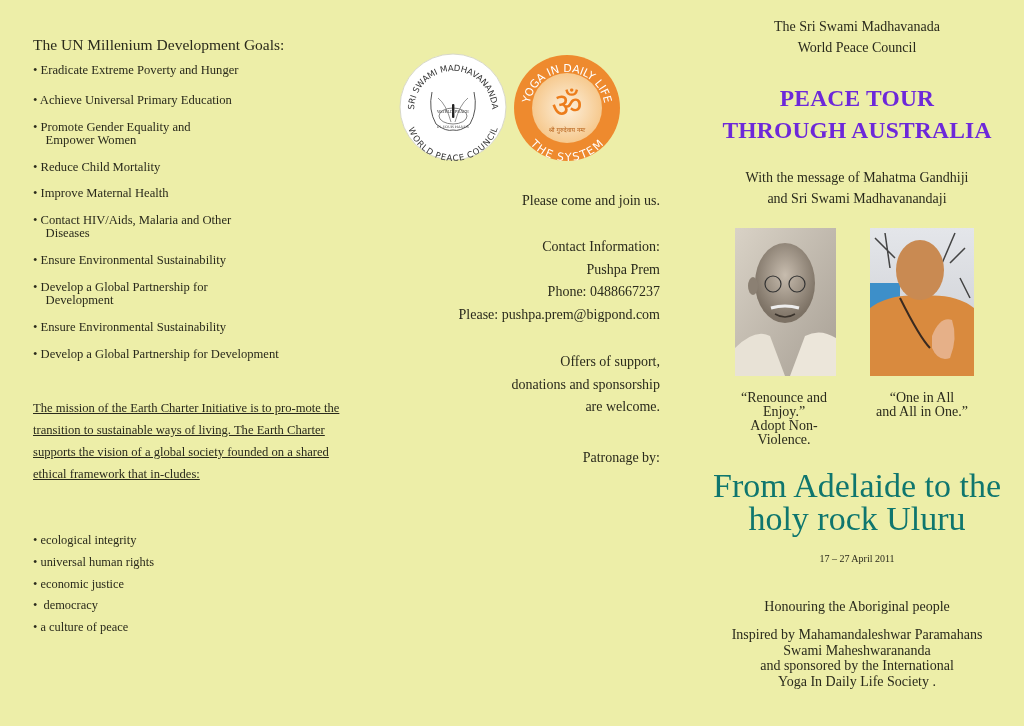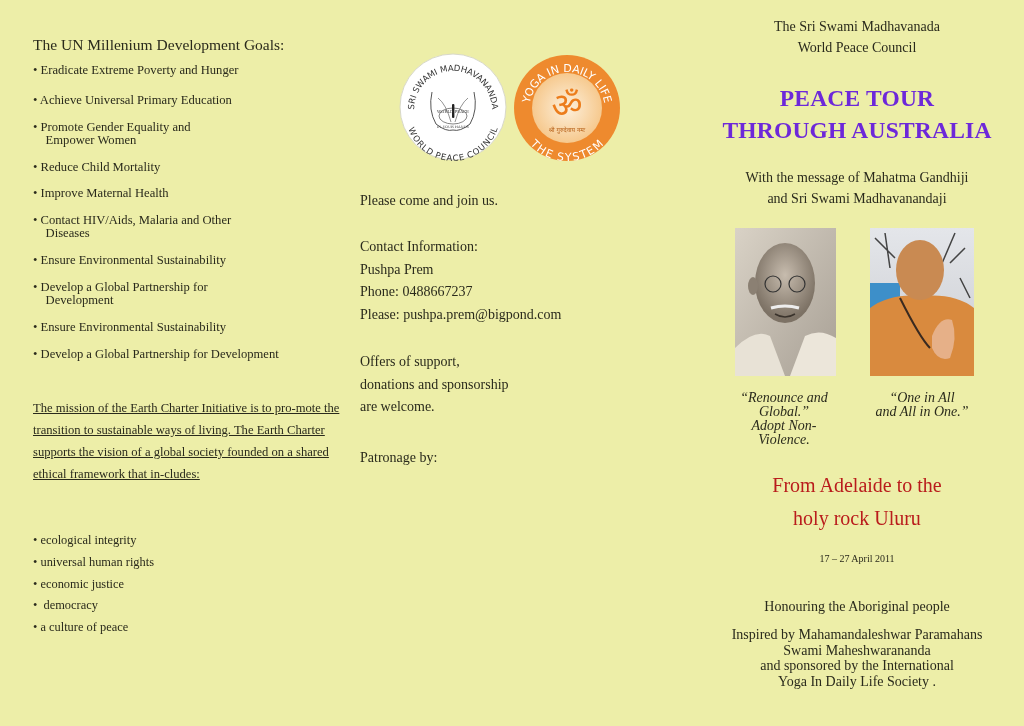--- a/index.html
+++ b/index.html
@@ -30,40 +30,40 @@
   }
   .values-list { position: absolute; left: 33px; top: 530px; margin: 0; padding: 0; list-style: none; }
   .values-list li { font-size: 12.4px; line-height: 21.8px; white-space: pre; }
 
   
   .logos { position: absolute; left: 38px; top: 52px; width: 250px; height: 112px; }
   .logo { position: absolute; top: 0; }
   #logo-wpc { left: 0; width: 110px; height: 110px; }
   #logo-yoga { left: 115px; top: 2px; width: 108px; height: 108px; }
   .mid-text {
-    position: absolute; left: 0; width: 300px; text-align: left;
+    position: absolute; left: 0; width: 300px; text-align: right;
     font-size: 14px; line-height: 22.5px;
   }
   #invite { top: 190px; }
   #contact { top: 236px; }
   #support { top: 351px; }
   #patronage { top: 447px; }
 
   
   .rc { position: absolute; left: 0; width: 334px; text-align: center; }
   #council { top: 16px; font-size: 14px; line-height: 21px; }
   #tour-title { top: 82px; font-size: 23.5px; line-height: 32px; font-weight: bold; letter-spacing: 0.2px; color: #6d28d9; }
   #message { top: 167px; font-size: 14px; line-height: 21px; }
   .photo { position: absolute; top: 228px; height: 148px; overflow: hidden; }
   #photo-gandhi { left: 45px; width: 101px; }
   #photo-swami { left: 180px; width: 104px; }
-  .quote { position: absolute; top: 391px; font-style: italic; font-size: 14px; line-height: 14px; text-align: center; }
+  .quote { position: absolute; top: 391px; font-size: 14px; line-height: 14px; text-align: center; }
   #quote-gandhi { left: 30px; width: 128px; }
   #quote-swami { left: 165px; width: 134px; }
-  #route { top: 469px; font-size: 20px; line-height: 33px; color: #b91c1c; }
+  #route { top: 469px; font-size: 34px; line-height: 33px; color: #0f766e; }
   #dates { top: 549px; font-size: 10px; line-height: 20px; }
   #honour { top: 597px; font-size: 14px; line-height: 20px; }
   #inspired { top: 627px; font-size: 14px; line-height: 15.5px; }
 </style>
 </head>
 <body>
 
 <section id="left" class="panel">
   <div class="goals-title">The UN Millenium Development Goals:</div>
   <ul class="goals-list">
@@ -202,21 +202,21 @@
     <path d="M 5 10 L 25 30 M 15 5 L 20 40 M 85 5 L 70 40 M 95 20 L 80 35 M 90 50 L 100 70" stroke="#444" stroke-width="1.5"></path>
     <rect x="0" y="55" width="30" height="25" fill="#3d8fc9"></rect>
     <path d="M 0 148 L 0 80 Q 20 65 52 68 Q 85 65 104 80 L 104 148 Z" fill="#d98a3e"></path>
     <ellipse cx="50" cy="42" rx="24" ry="30" fill="#c98a52"></ellipse>
     <path d="M 30 70 Q 50 110 60 120" stroke="#3a2a20" stroke-width="2" fill="none"></path>
     <path d="M 62 108 Q 70 88 82 92 Q 88 110 80 130 Q 68 134 62 120 Z" fill="#e6b088"></path>
   </svg>
 
   <div id="quote-gandhi" class="quote">
     <div>“Renounce and</div>
-    <div>Global.”</div>
+    <div>Enjoy.”</div>
     <div>Adopt Non-</div>
     <div>Violence.</div>
   </div>
   <div id="quote-swami" class="quote">
     <div>“One in All</div>
     <div>and All in One.”</div>
   </div>
 
   <div id="route" class="rc">
     <div>From Adelaide to the</div>

